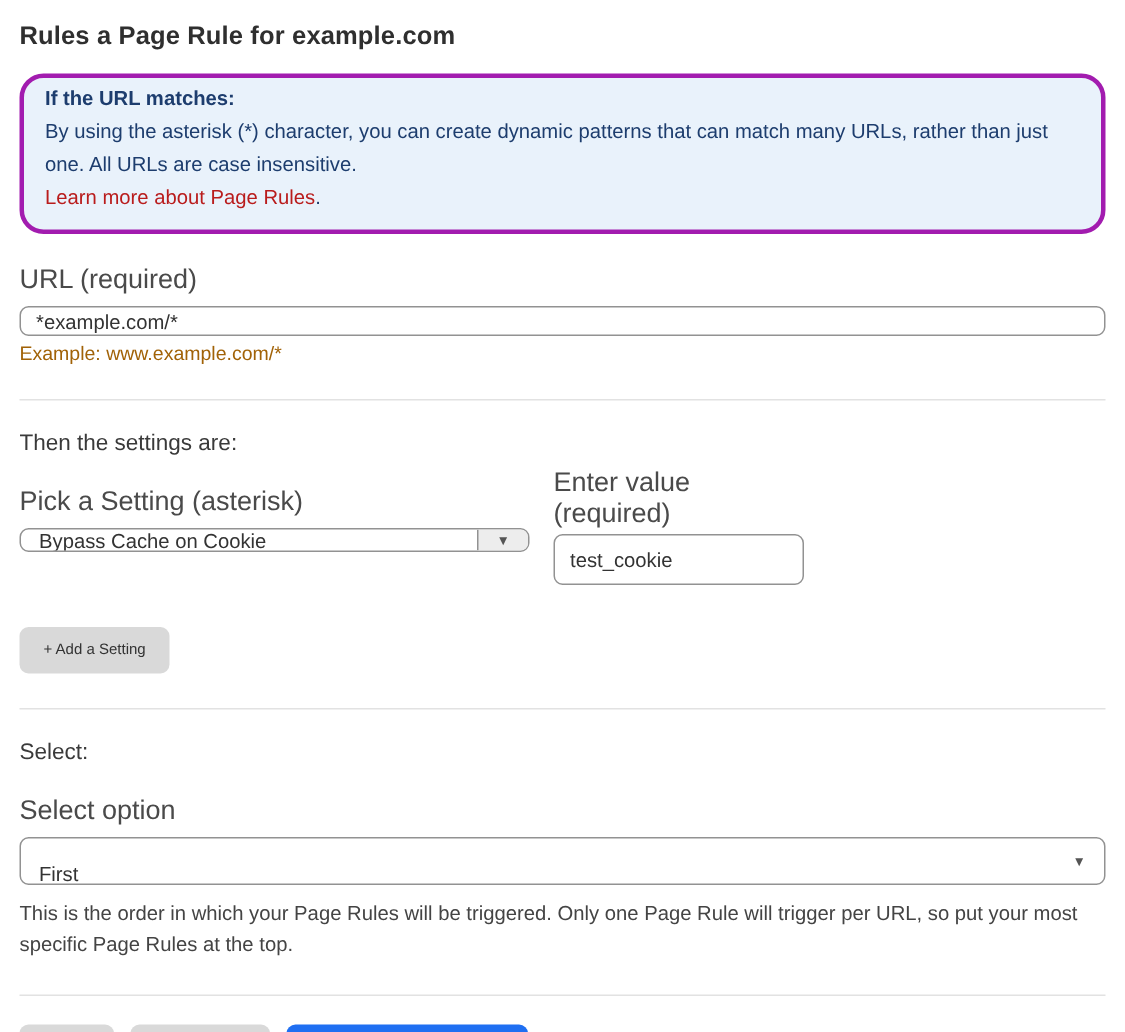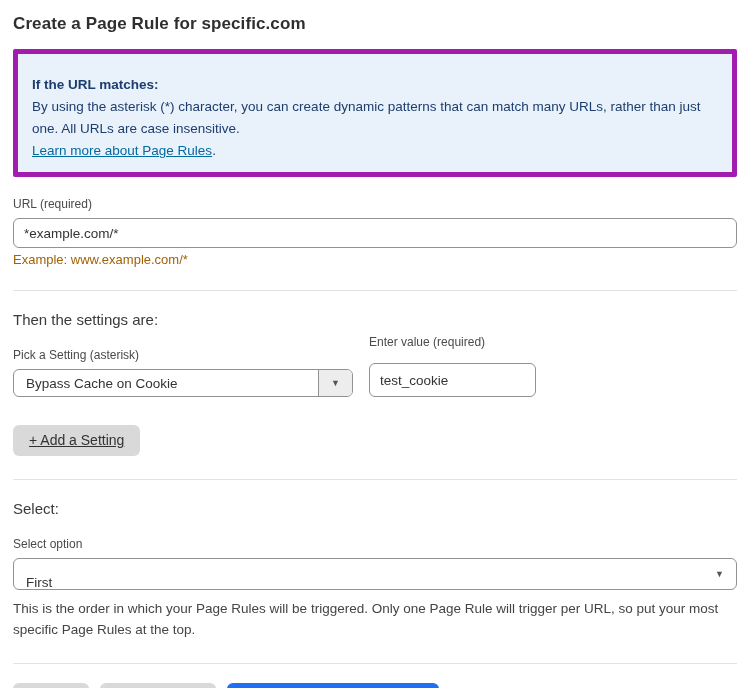--- a/index.html
+++ b/index.html
@@ -17,45 +17,44 @@
     font-size: 17px;
     font-weight: bold;
     color: #2f2f2f;
     padding-top: 14px;
     letter-spacing: .1px;
   }
 
   .info-box {
     margin-top: 15px;
     background: #e9f2fb;
-    border: 5px solid #a21caf;
-    border-radius: 2px;
-    padding: 20px 14px 10px 14px;
+    border: 3px solid #a21caf;
+    border-radius: 16px;
+    padding: 3px 14px 10px 14px;
     font-size: 13.5px;
     line-height: 22px;
     color: #1d3d6e;
   }
   .info-box .info-heading { font-weight: bold; }
   .info-box a.info-link {
-    color: #0369a1;
-    text-decoration: underline;
+    color: #b91c1c;
     cursor: pointer;
   }
 
   .field-label {
-    font-size: 12px;
+    font-size: 18px;
     color: #4a4a4a;
     margin-top: 20px;
     margin-bottom: 7px;
   }
 
   .text-input {
     display: block;
     width: 100%;
-    height: 30px;
+    height: 20px;
     border: 1px solid #929292;
     border-radius: 6px;
     padding: 0 10px;
     font-family: "Liberation Sans", "DejaVu Sans", sans-serif;
     font-size: 13.5px;
     color: #333333;
     background: #ffffff;
     outline: none;
   }
 
@@ -74,26 +73,26 @@
   .section-heading {
     font-size: 15px;
     font-weight: normal;
     color: #3a3a3a;
     margin-top: 20px;
   }
 
   .settings-row { display: flex; align-items: flex-start; }
   .settings-col-left { width: 340px; margin-right: 16px; }
   .settings-col-right { width: 167px; margin-top: 7px; }
-  .settings-col-right .field-label { margin-top: 0; margin-bottom: 14px; }
+  .settings-col-right .field-label { margin-top: 0; margin-bottom: 3px; }
 
   .select-split {
     display: flex;
     align-items: stretch;
-    height: 28px;
+    height: 16px;
     border: 1px solid #929292;
     border-radius: 6px;
     background: #ffffff;
     overflow: hidden;
     cursor: pointer;
   }
   .select-split .select-value {
     flex: 1;
     display: flex;
     align-items: center;
@@ -115,26 +114,25 @@
     line-height: 1;
   }
 
   .value-input { height: 34px; }
 
   .btn {
     display: inline-block;
     border: none;
     border-radius: 6px;
     font-family: "Liberation Sans", "DejaVu Sans", sans-serif;
-    font-size: 14px;
+    font-size: 10px;
     cursor: pointer;
     padding: 0 16px;
     height: 31px;
     line-height: 31px;
-    text-decoration: underline;
   }
   .btn-gray {
     background: #d9d9d9;
     color: #333333;
   }
   .btn-primary {
     background: #1f6ff2;
     color: #ffffff;
     padding: 0 18px;
   }
@@ -167,21 +165,21 @@
     margin-top: 19px;
     display: flex;
     gap: 11px;
   }
 </style>
 </head>
 <body>
 
 <div class="container">
 
-  <h1 class="page-title">Create a Page Rule for specific.com</h1>
+  <h1 class="page-title">Rules a Page Rule for example.com</h1>
 
   <div class="info-box">
     <div class="info-heading">If the URL matches:</div>
     <div class="info-body">By using the asterisk (*) character, you can create dynamic patterns that can match many URLs, rather than just one. All URLs are case insensitive.</div>
     <div><a class="info-link">Learn more about Page Rules</a><span>.</span></div>
   </div>
 
   <div class="field-label">URL (required)</div>
   <input type="text" class="text-input" value="*example.com/*" style="">
   <div class="helper-text">Example: www.example.com/*</div>

